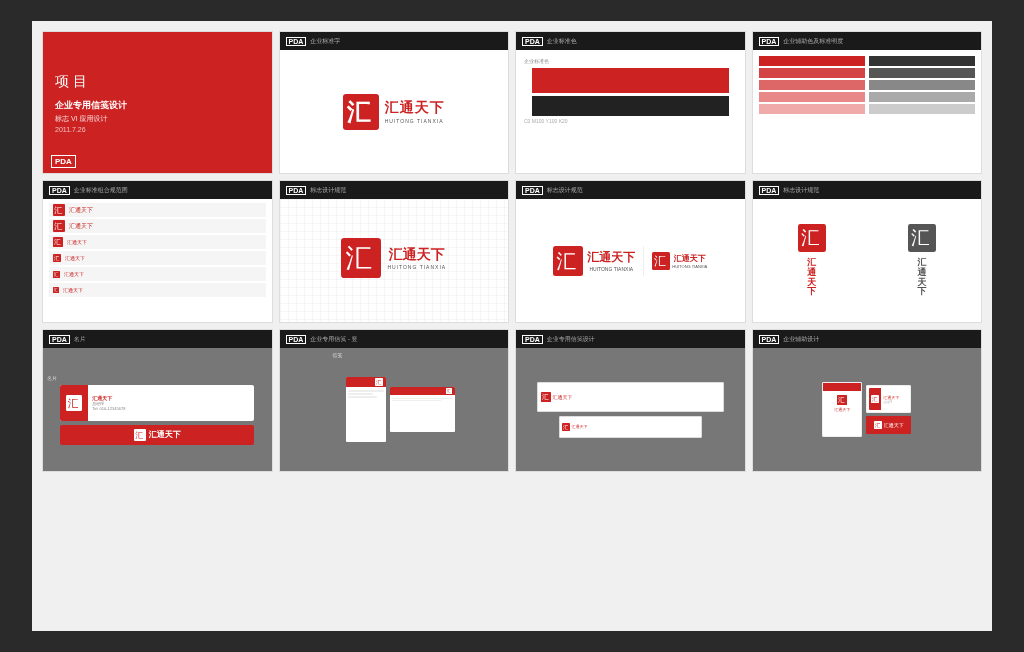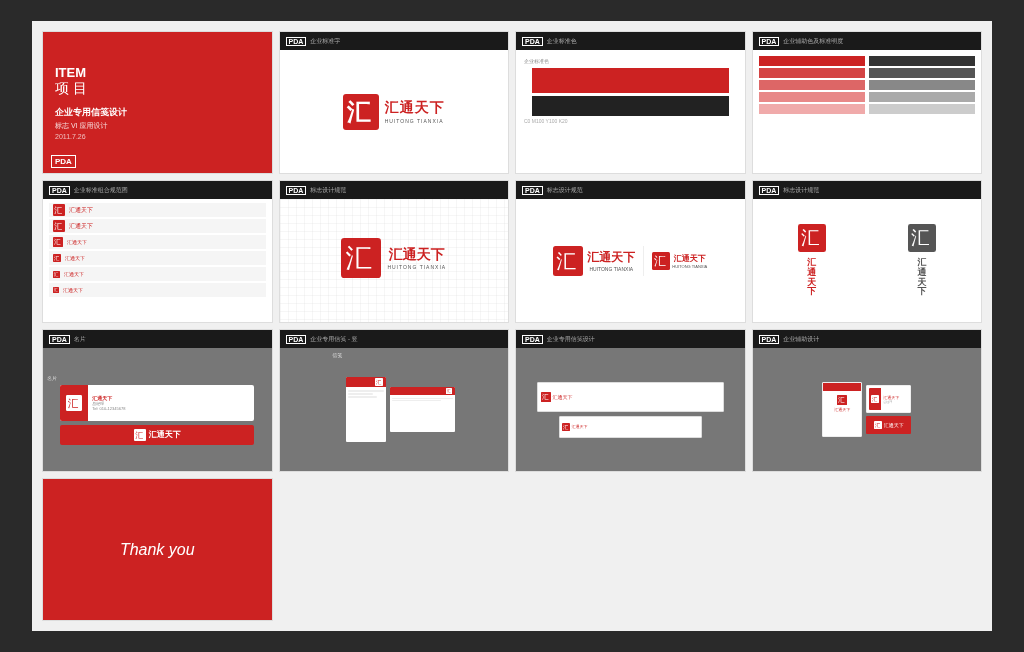--- a/index.html
+++ b/index.html
@@ -129,21 +129,20 @@
       flex: 1;
       position: relative;
     }
   </style>
 </head>
 <body>
 
 <div class="main-container">
 
   <div class="slide slide-1">
-    <div style="font-size:13px;font-weight:bold;color:white;line-height:1.2;">ITEM</div>
     <div style="font-size:14px;color:white;margin-bottom:8px;">项 目</div>
     <div style="font-size:9px;color:white;font-weight:bold;">企业专用信笺设计</div>
     <div style="font-size:7px;color:rgba(255,255,255,0.85);margin-top:2px;">标志 VI 应用设计</div>
     <div style="font-size:7px;color:rgba(255,255,255,0.7);margin-top:2px;">2011.7.26</div>
     <div class="bottom-bar">
       <span class="pda-logo">PDA</span>
     </div>
   </div>
 
   <div class="slide">
@@ -506,17 +505,14 @@
                 </svg>
                 <span style="font-size:5px;color:white;">汇通天下</span>
               </div>
             </div>
           </div>
         </div>
       </div>
     </div>
   </div>
 
-  <div class="slide thankyou-slide">
-    <div style="font-size:16px;color:white;font-style:italic;font-weight:300;">Thank you</div>
-  </div>
 
 </div>
 
 </body></html>

